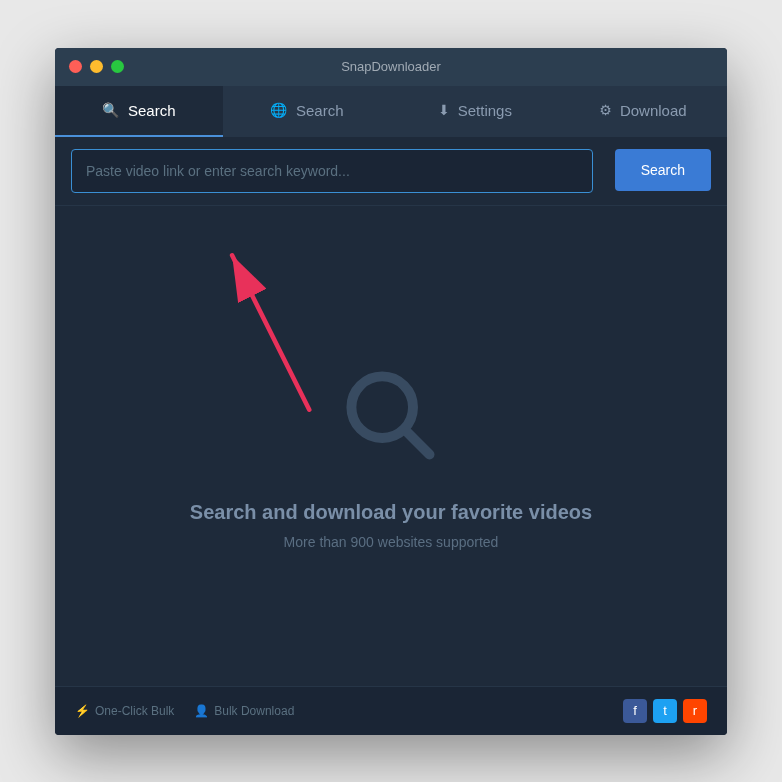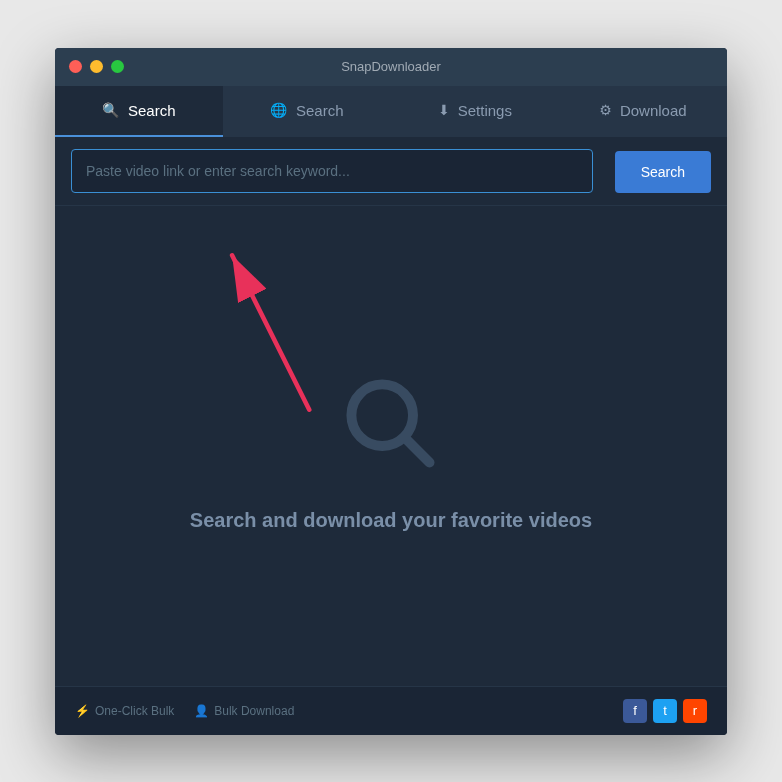--- a/index.html
+++ b/index.html
@@ -86,21 +86,20 @@
       font-size: 14px;
     }
 
     
     .search-bar-area {
       padding: 12px 16px;
       background: #1e2a3a;
       border-bottom: 1px solid #263547;
       display: flex;
       gap: 22px;
-      align-items: flex-end;
     }
 
     .search-input-wrapper {
       flex: 1;
       border: 1.5px solid #3a8fd4;
       border-radius: 4px;
       background: #1a2535;
       overflow: hidden;
     }
 
@@ -277,20 +276,21 @@
     </svg>
 
     <div class="big-search-icon">
       <svg viewBox="0 0 100 100" xmlns="http://www.w3.org/2000/svg">
         <circle cx="42" cy="42" r="28" stroke="#6a8aaa" stroke-width="9" fill="none"></circle>
         <line x1="63" y1="63" x2="85" y2="85" stroke="#6a8aaa" stroke-width="9" stroke-linecap="round"></line>
       </svg>
     </div>
 
     <div class="main-title">Search and download your favorite videos</div>
+    <div class="main-subtitle">More than 900 websites supported</div>
   </div>
 
   <div class="footer">
     <div class="footer-left">
       <span class="footer-link">
         <span>⚡</span>
         <span>One-Click Bulk</span>
       </span>
       <span class="footer-link">
         <span>👤</span>

